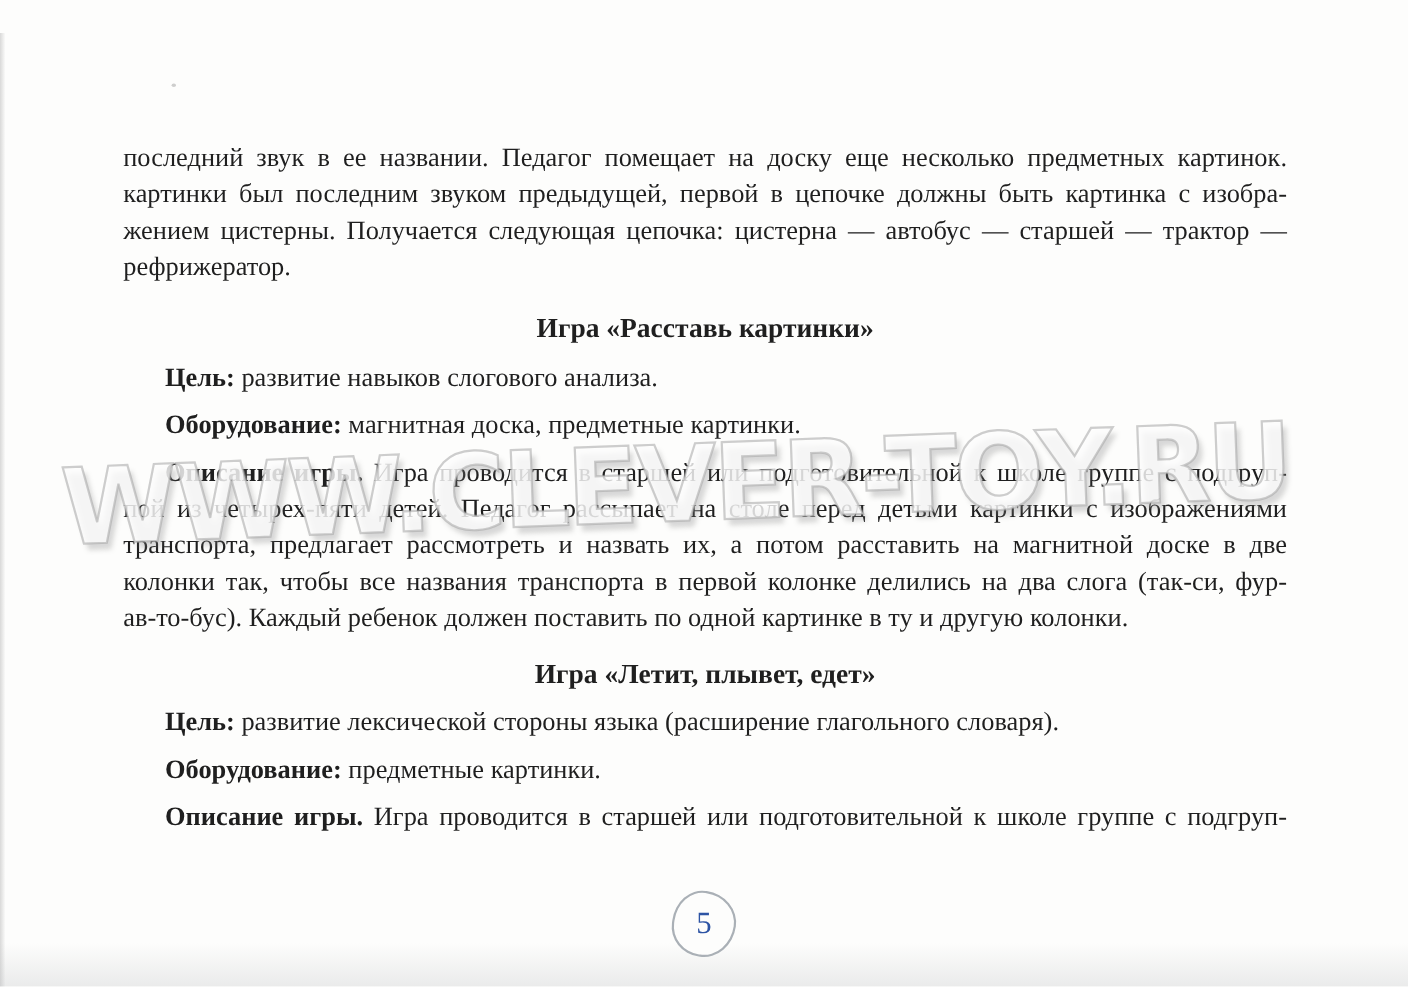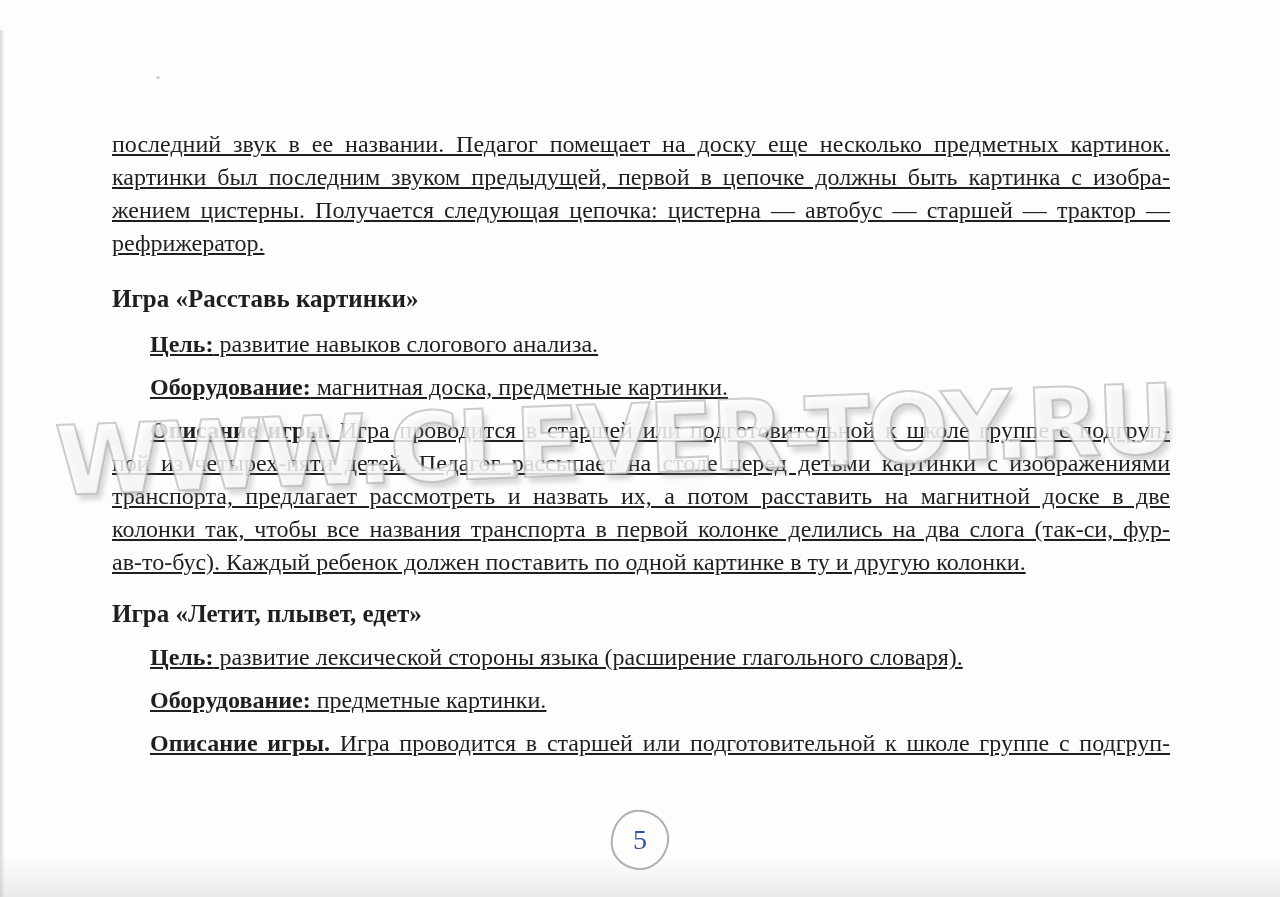--- a/index.html
+++ b/index.html
@@ -42,34 +42,34 @@
   .content {
     position: absolute;
     left: 112px;
     top: 128px;
     width: 1058px;
   }
   .line {
     font-size: 24px;
     line-height: 33px;
     white-space: nowrap;
-    text-decoration: underline;
   }
   .line.just {
     white-space: normal;
     text-align: justify;
     text-align-last: justify;
     text-justify: inter-word;
   }
   .line.ind { padding-left: 38px; margin-top: 10px; }
   .line b { font-weight: bold; }
   .game-title {
     font-size: 25px;
     line-height: 33px;
     font-weight: bold;
+    text-align: center;
     margin: 0;
   }
   .section-1 .game-title { margin-top: 22px; margin-bottom: 13px; }
   .section-2 .game-title { margin-top: 18px; margin-bottom: 11px; }
   
   .watermark {
     position: absolute;
     left: 55px;
     top: 383px;
     width: 1200px;

